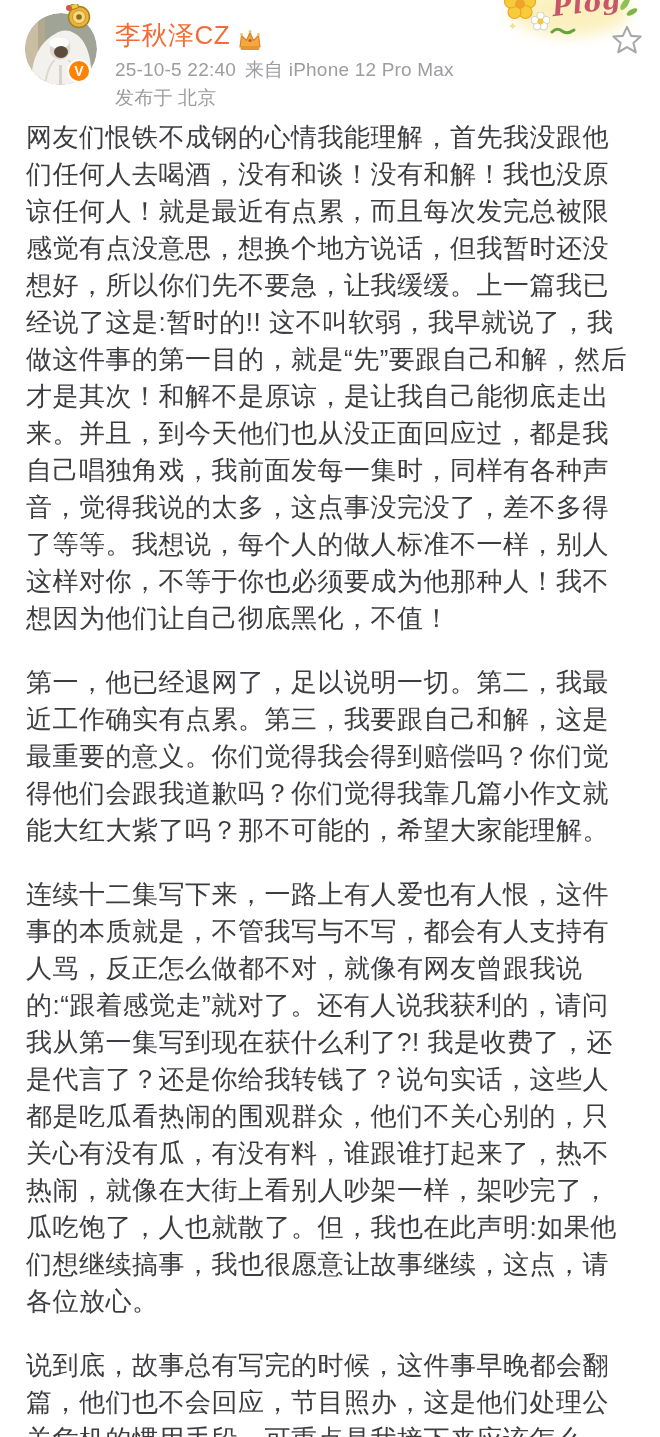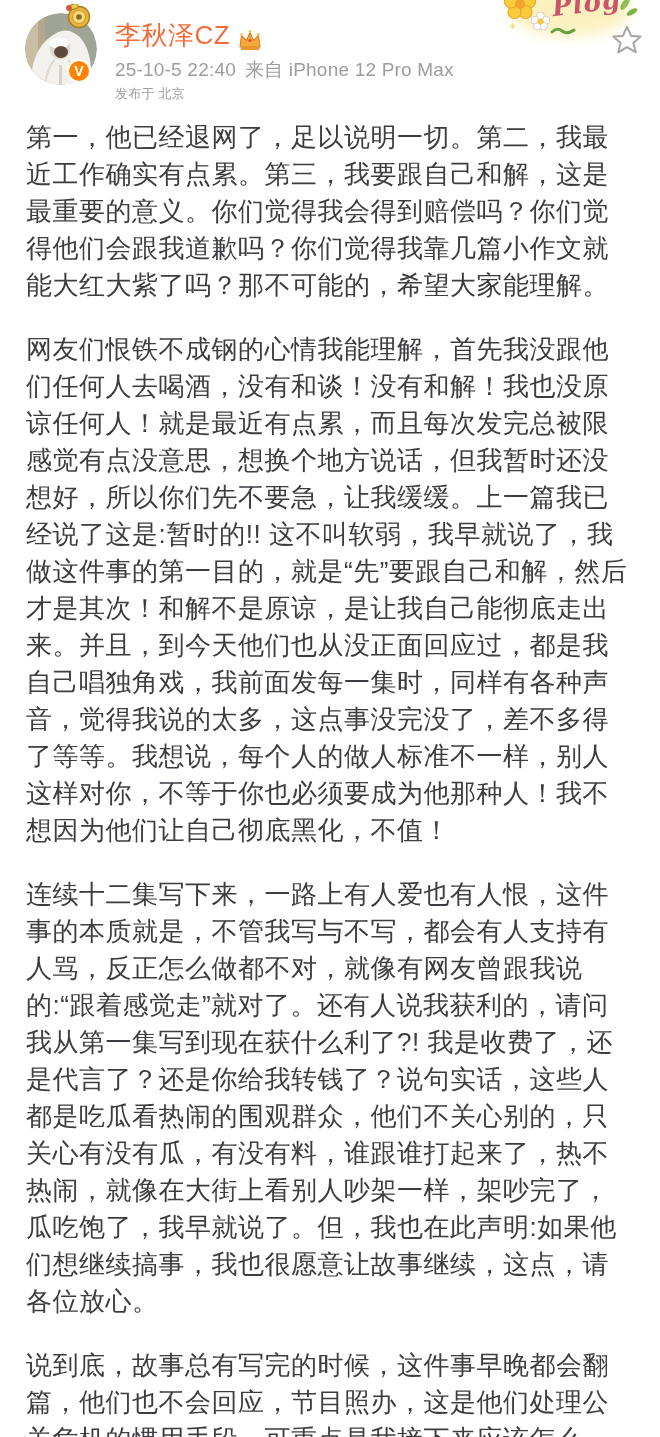--- a/index.html
+++ b/index.html
@@ -38,21 +38,21 @@
   .author-name { color:var(--author-name); font-size:26px; font-weight:500; letter-spacing:0.5px; }
   .crown-badge { width:26px; height:26px; display:block; }
 
   .meta-line {
     position:absolute; left:115px; top:57px;
     color:var(--meta-text); font-size:19px; letter-spacing:0.2px;
   }
   .meta-line .src-prefix { margin-left:9px;margin-top:28px; }
   .location-line {
     position:absolute; left:115px; top:85px;
-    color:var(--meta-text); font-size:13px; letter-spacing:0.2px;
+    color:var(--meta-text); font-size:19px; letter-spacing:0.2px;
   }
 
   
   .plog-sticker { position:absolute; top:-14px; right:24px; width:132px; height:56px; }
   .plog-glow {
     position:absolute; left:6px; top:2px; width:120px; height:48px;
     background:#fbf0bb; border-radius:50%; filter:blur(7px); opacity:.95;
   }
   .plog-flower-yellow { position:absolute; left:0; top:2px; width:32px; height:32px; }
   .plog-flower-white  { position:absolute; left:27px; top:26px; width:19px; height:19px; }
@@ -162,17 +162,17 @@
   <svg class="plog-squiggle" viewBox="0 0 28 10" xmlns="http://www.w3.org/2000/svg">
     <path d="M2,6 Q7,1 12,5 T24,4" stroke="#69a33f" stroke-width="3" fill="none" stroke-linecap="round"></path>
   </svg>
 </div>
 
 <svg class="star-icon" viewBox="0 0 34 34" xmlns="http://www.w3.org/2000/svg">
   <polygon points="17,3 21.4,12.6 31.5,13.3 23.8,20.1 26.3,30 17,24.5 7.7,30 10.2,20.1 2.5,13.3 12.6,12.6" fill="none" stroke="var(--star-outline,#a8a8a8)" stroke-width="2.2" stroke-linejoin="round"></polygon>
 </svg>
 
 <div class="content">
+  <p>网友们恨铁不成钢的心情我能理解，首先我没跟他们任何人去喝酒，没有和谈！没有和解！我也没原谅任何人！就是最近有点累，而且每次发完总被限感觉有点没意思，想换个地方说话，但我暂时还没想好，所以你们先不要急，让我缓缓。上一篇我已经说了这是:暂时的!! 这不叫软弱，我早就说了，我做这件事的第一目的，就是“先”要跟自己和解，然后才是其次！和解不是原谅，是让我自己能彻底走出来。并且，到今天他们也从没正面回应过，都是我自己唱独角戏，我前面发每一集时，同样有各种声音，觉得我说的太多，这点事没完没了，差不多得了等等。我想说，每个人的做人标准不一样，别人这样对你，不等于你也必须要成为他那种人！我不想因为他们让自己彻底黑化，不值！</p>
   <p>第一，他已经退网了，足以说明一切。第二，我最近工作确实有点累。第三，我要跟自己和解，这是最重要的意义。你们觉得我会得到赔偿吗？你们觉得他们会跟我道歉吗？你们觉得我靠几篇小作文就能大红大紫了吗？那不可能的，希望大家能理解。</p>
-  <p>网友们恨铁不成钢的心情我能理解，首先我没跟他们任何人去喝酒，没有和谈！没有和解！我也没原谅任何人！就是最近有点累，而且每次发完总被限感觉有点没意思，想换个地方说话，但我暂时还没想好，所以你们先不要急，让我缓缓。上一篇我已经说了这是:暂时的!! 这不叫软弱，我早就说了，我做这件事的第一目的，就是“先”要跟自己和解，然后才是其次！和解不是原谅，是让我自己能彻底走出来。并且，到今天他们也从没正面回应过，都是我自己唱独角戏，我前面发每一集时，同样有各种声音，觉得我说的太多，这点事没完没了，差不多得了等等。我想说，每个人的做人标准不一样，别人这样对你，不等于你也必须要成为他那种人！我不想因为他们让自己彻底黑化，不值！</p>
-  <p>连续十二集写下来，一路上有人爱也有人恨，这件事的本质就是，不管我写与不写，都会有人支持有人骂，反正怎么做都不对，就像有网友曾跟我说的:“跟着感觉走”就对了。还有人说我获利的，请问我从第一集写到现在获什么利了?! 我是收费了，还是代言了？还是你给我转钱了？说句实话，这些人都是吃瓜看热闹的围观群众，他们不关心别的，只关心有没有瓜，有没有料，谁跟谁打起来了，热不热闹，就像在大街上看别人吵架一样，架吵完了，瓜吃饱了，我早就说了。但，我也在此声明:如果他们想继续搞事，我也很愿意让故事继续，这点，请各位放心。</p>
+  <p>连续十二集写下来，一路上有人爱也有人恨，这件事的本质就是，不管我写与不写，都会有人支持有人骂，反正怎么做都不对，就像有网友曾跟我说的:“跟着感觉走”就对了。还有人说我获利的，请问我从第一集写到现在获什么利了?! 我是收费了，还是代言了？还是你给我转钱了？说句实话，这些人都是吃瓜看热闹的围观群众，他们不关心别的，只关心有没有瓜，有没有料，谁跟谁打起来了，热不热闹，就像在大街上看别人吵架一样，架吵完了，瓜吃饱了，人也就散了。但，我也在此声明:如果他们想继续搞事，我也很愿意让故事继续，这点，请各位放心。</p>
   <p>说到底，故事总有写完的时候，这件事早晚都会翻篇，他们也不会回应，节目照办，这是他们处理公关危机的惯用手段。可重点是我接下来应该怎么做，我觉得做那些事对我才是有意义的。我发的每一篇文章对我来说都算是一种排毒和自我疗愈。最后感谢一路上支持我的人们，如果你们真的支持我，我希望能多关注些我后面做的事。</p>
 </div>
 
 </body></html>

